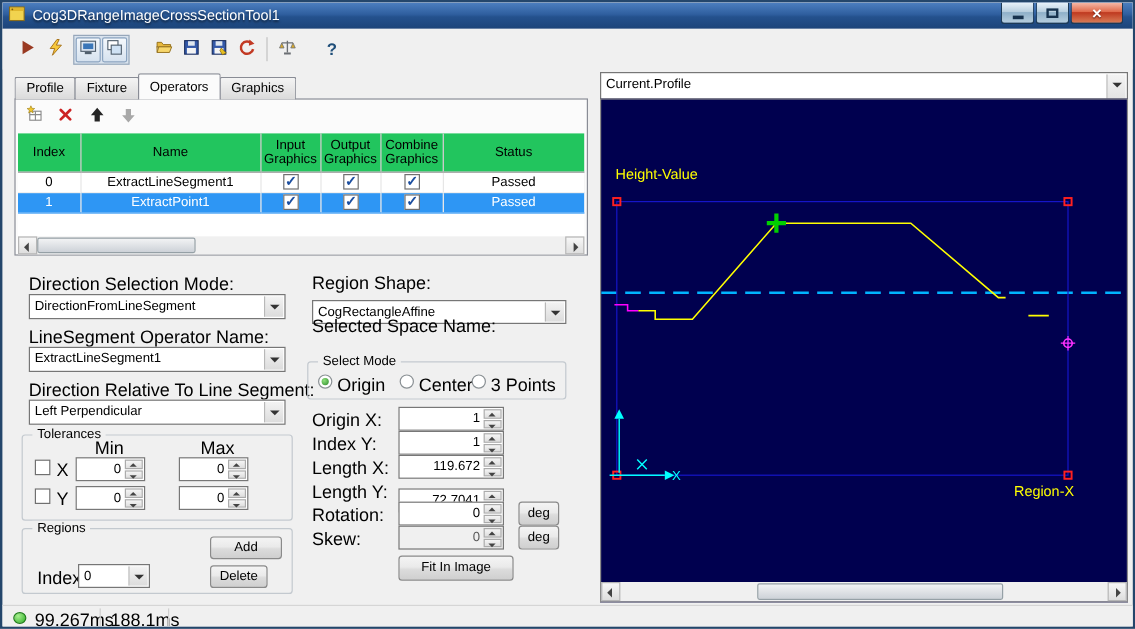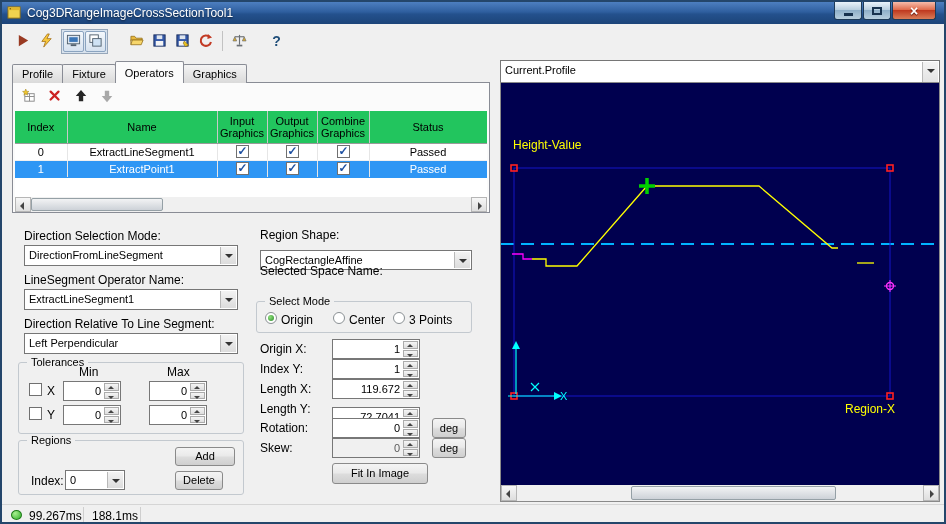--- a/index.html
+++ b/index.html
@@ -1,19 +1,19 @@
 <!DOCTYPE html>
 <html><head>
 <meta charset="utf-8">
 <style>
   * { margin:0; padding:0; box-sizing:border-box; }
   body { background:#555; font-family:"Liberation Sans", sans-serif; }
   .window { position:relative; width:946px; height:524px; background:#f0f0f0;
             border:2px solid #24466b; overflow:hidden; font-size:11px; color:#000;padding-left:22px; }
-  .lbl { position:absolute; white-space:nowrap; font-size:12px; color:#000; }
+  .lbl { position:absolute; white-space:nowrap; font-size:15px; color:#000; }
 
   
   .titlebar { position:absolute; left:0; top:0; right:0; height:22px;
     background:linear-gradient(#4d7fc0 0%, #2f5f9f 45%, #24518d 55%, #1c4479 100%);
     display:flex; align-items:center; padding-left:5px; }
   .title-text { color:#fff; font-size:12px; margin-left:5px; text-shadow:0 1px 2px rgba(0,0,0,.6); }
   .winbtns { position:absolute; top:0; right:8px; display:flex; gap:1px; }
   .winbtn { width:28px; height:18px; border:1px solid #1d3a57; border-top:none;
     border-radius:0 0 3px 3px; display:flex; align-items:center; justify-content:center;
     background:linear-gradient(#eaf3fb 0%, #b9cfdf 45%, #8fb0c9 50%, #b7cede 100%); cursor:pointer; }

